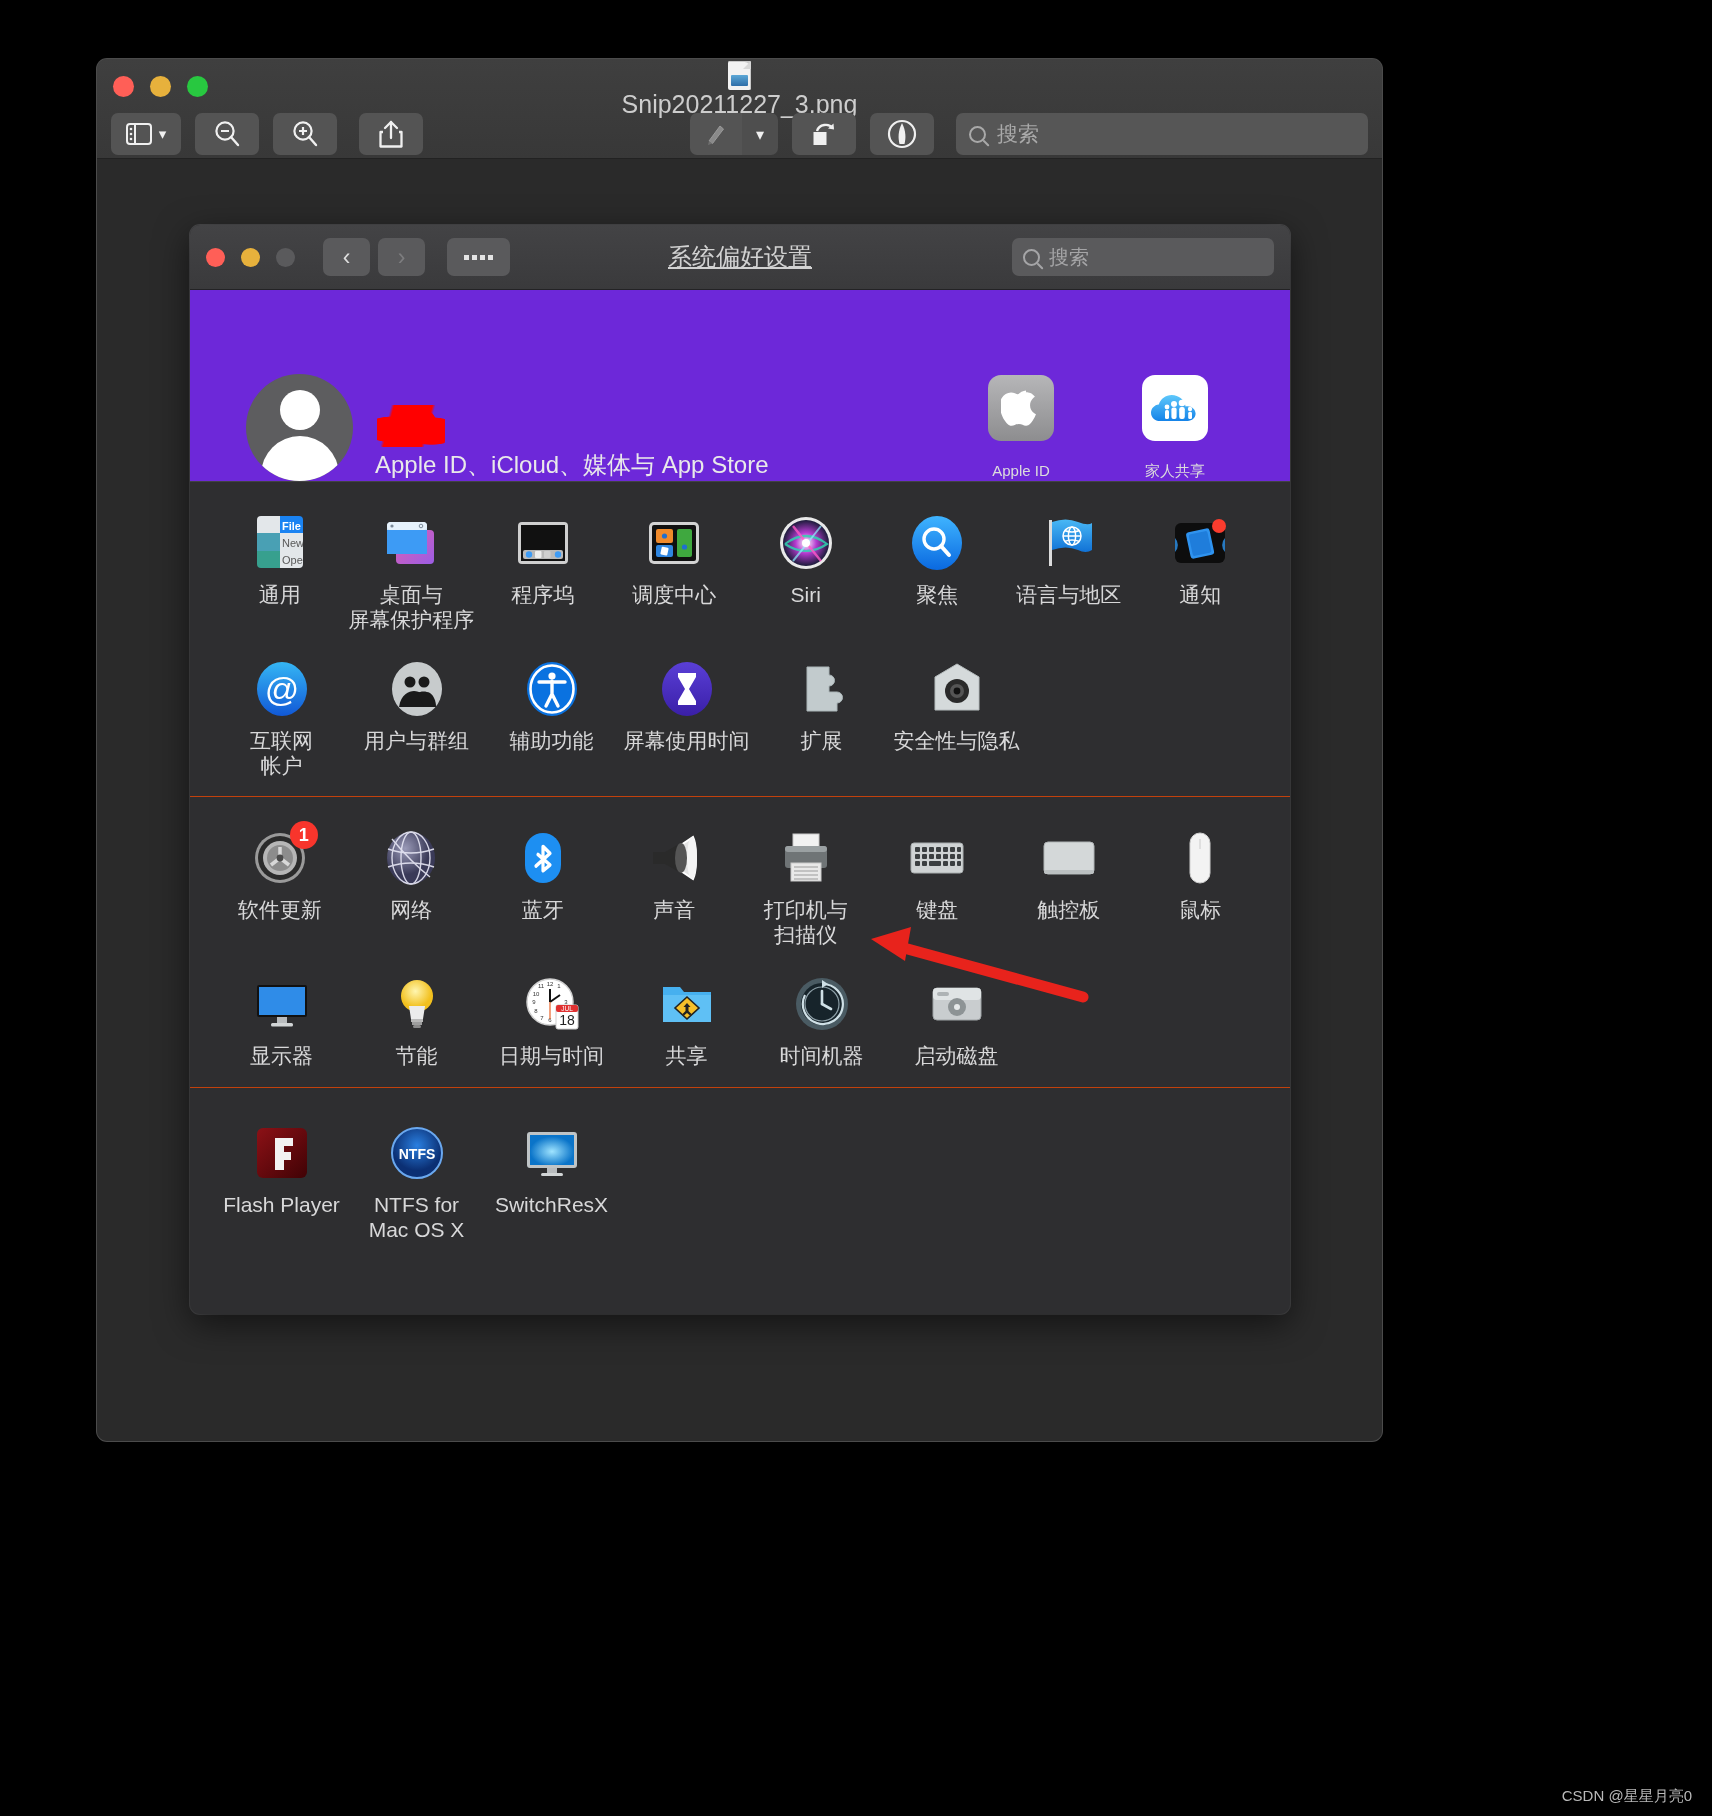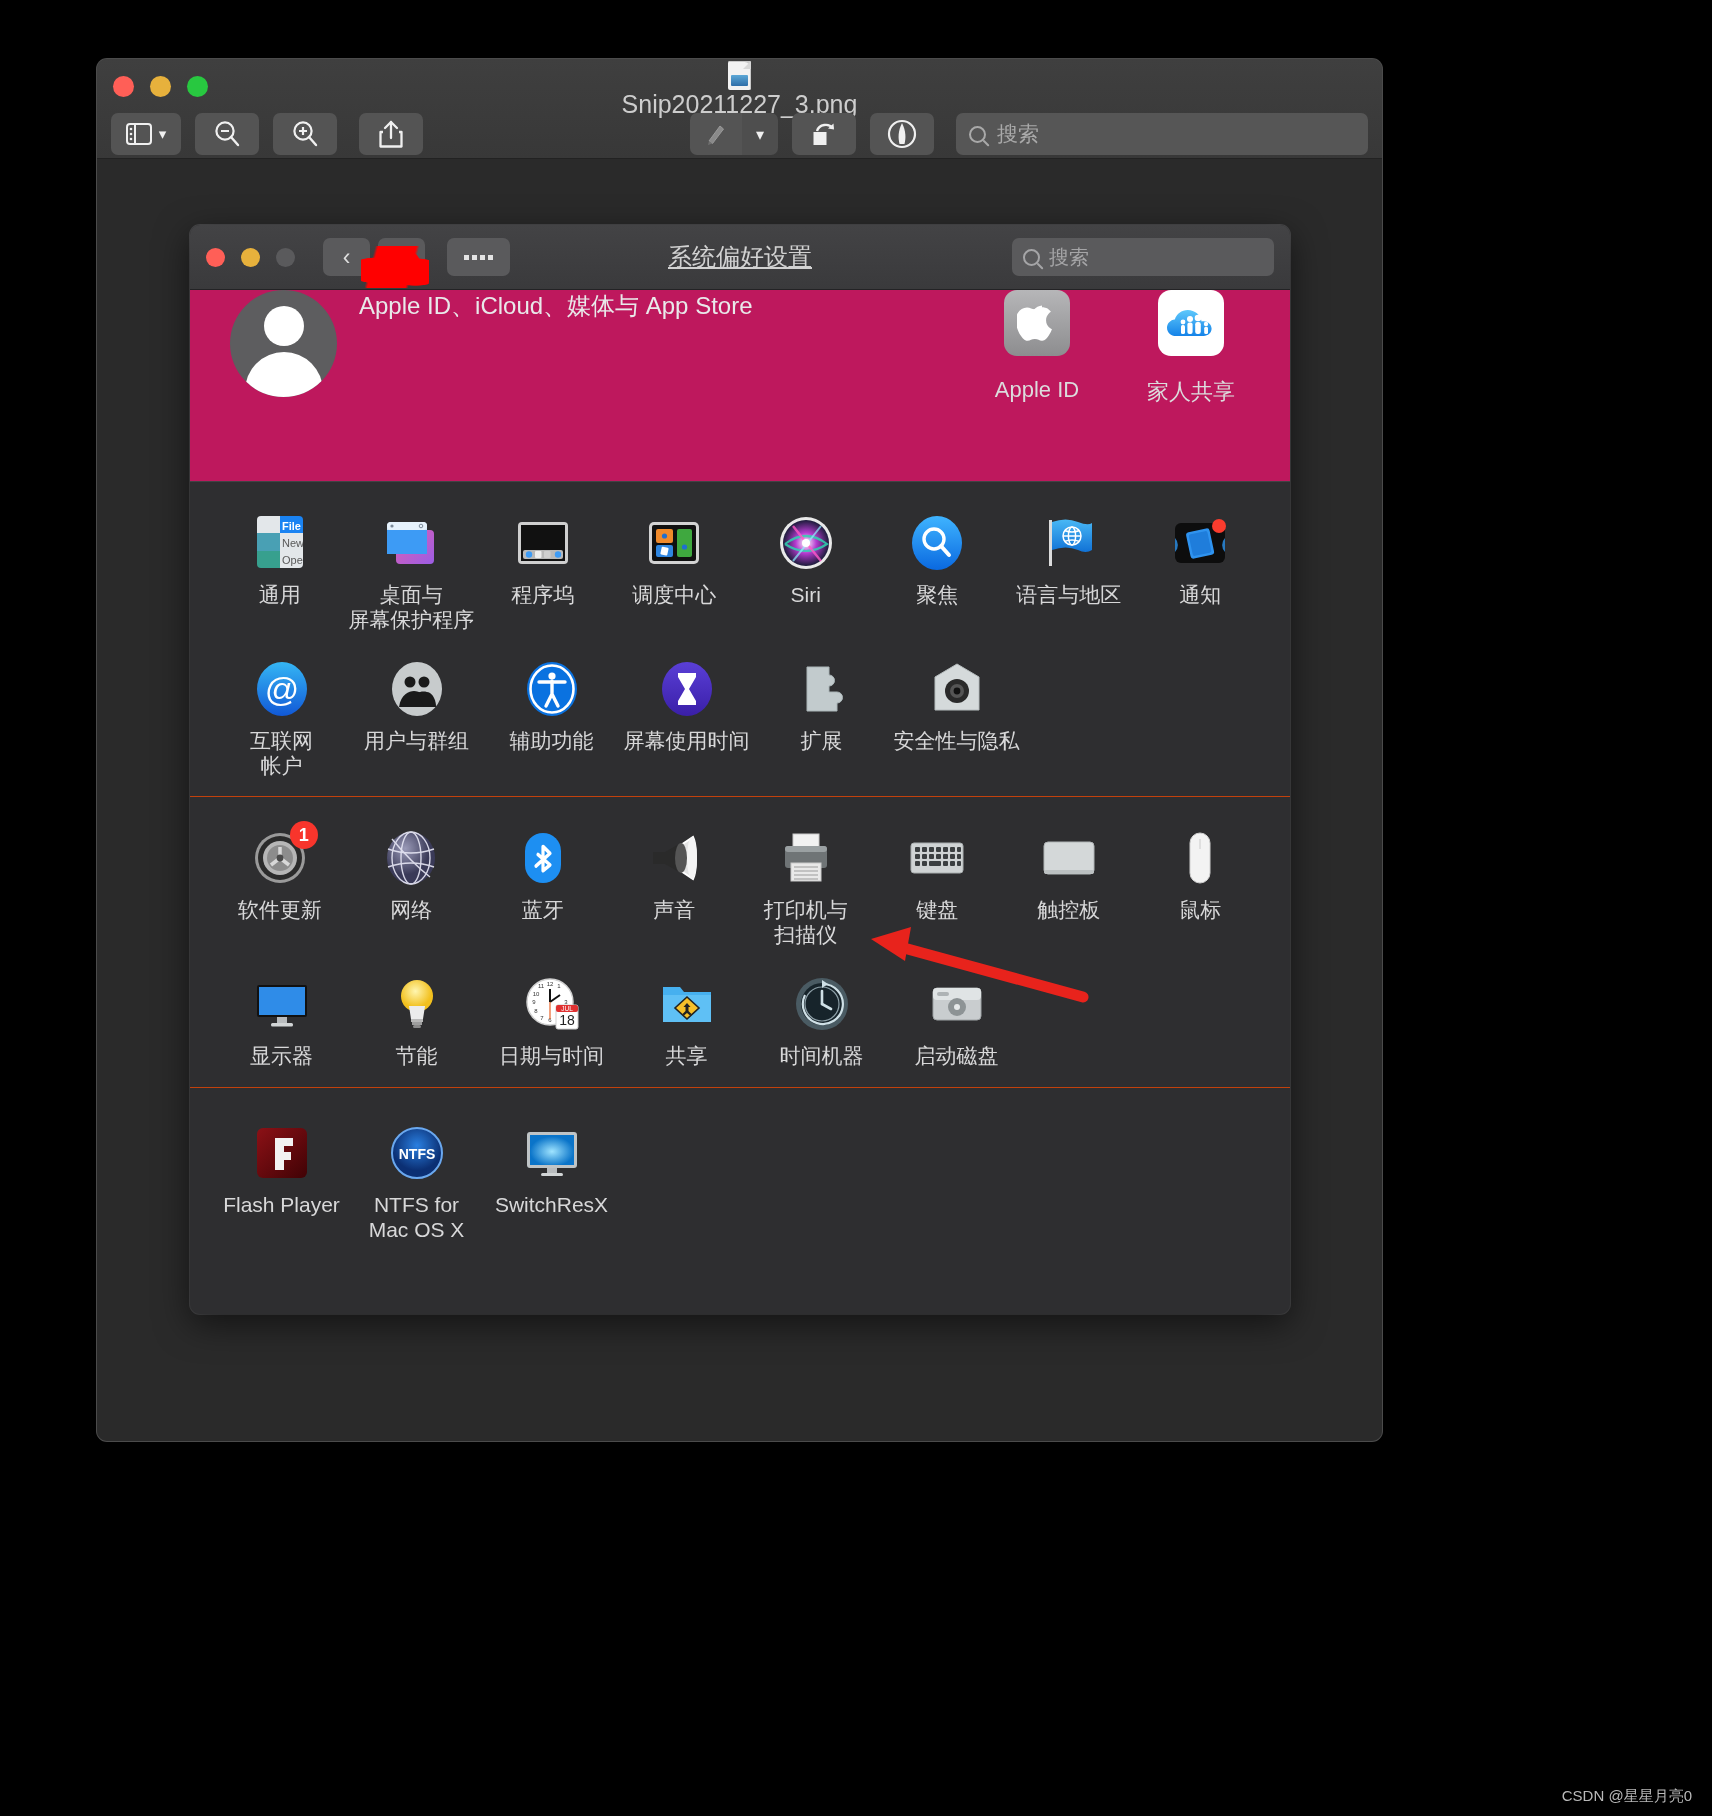--- a/index.html
+++ b/index.html
@@ -114,23 +114,23 @@
     display: flex; align-items: center; gap: 9px; padding: 0 11px;
     color: #a5a5a7; font-size: 20px; flex: none;
   }
   .mag { display:inline-block; width:17px; height:17px; border:2.4px solid currentColor;
          border-radius:50%; position:relative; flex:none; }
   .mag::after { content:''; position:absolute; width:2.4px; height:8px; background:currentColor;
                 right:-3px; bottom:-6px; transform:rotate(-45deg); border-radius:2px; }
 
   
   #account-row {
-    height: 192px; display: flex; align-items: flex-start; padding: 0 40px;
+    height: 192px; display: flex; align-items: flex-end; padding: 0 56px;
     border-bottom: 1px solid #424244;
-    background: #be185d;
+    background: #6d28d9;
   }
   #avatar {
     width: 107px; height: 107px; border-radius: 50%; background: #5d5d5f;
     position: relative; overflow: hidden; flex: none;
   }
   #avatar::before { content:''; position:absolute; left:50%; top:16px; transform:translateX(-50%);
     width:40px; height:40px; border-radius:50%; background:#fff; }
   #avatar::after { content:''; position:absolute; left:50%; top:62px; transform:translateX(-50%);
     width:78px; height:62px; border-radius:39px 39px 0 0; background:#fff; }
   #account-text { margin-left: 22px; position: relative; }
@@ -139,21 +139,21 @@
     background:
       radial-gradient(ellipse at 22% 58%, #f00 0 36%, transparent 38%),
       radial-gradient(ellipse at 55% 40%, #f00 0 40%, transparent 42%),
       radial-gradient(ellipse at 80% 62%, #f00 0 36%, transparent 38%),
       linear-gradient(105deg, transparent 18%, #f00 22%, #f00 70%, transparent 74%);
     border-radius: 6px;
   }
   #account-line { font-size: 24px; color: #e9e9ea; white-space: nowrap; }
   #account-right { margin-left: auto; display: flex; gap: 36px; }
   .acct-item { width: 118px; text-align: center; }
-  .acct-label { margin-top: 21px; font-size: 22px; color: #dcdcdd; }
+  .acct-label { margin-top: 21px; font-size: 15px; color: #dcdcdd; }
   .acct-icon { width: 66px; height: 66px; border-radius: 13px; margin: 0 auto; position: relative; }
   .apple-tile { background: linear-gradient(#b6b6b8,#8d8d8f);
     display:flex; align-items:center; justify-content:center; color:#fff; font-size:44px; line-height:1; }
   .family-tile { background: #fff; display:flex; align-items:center; justify-content:center; }
 
   
   .section { padding: 26px 24px 18px; border-bottom: 1px solid #c2410c; }
   .section:last-child { border-bottom: none; }
   .icon-row { display: flex; }
   .pref {

